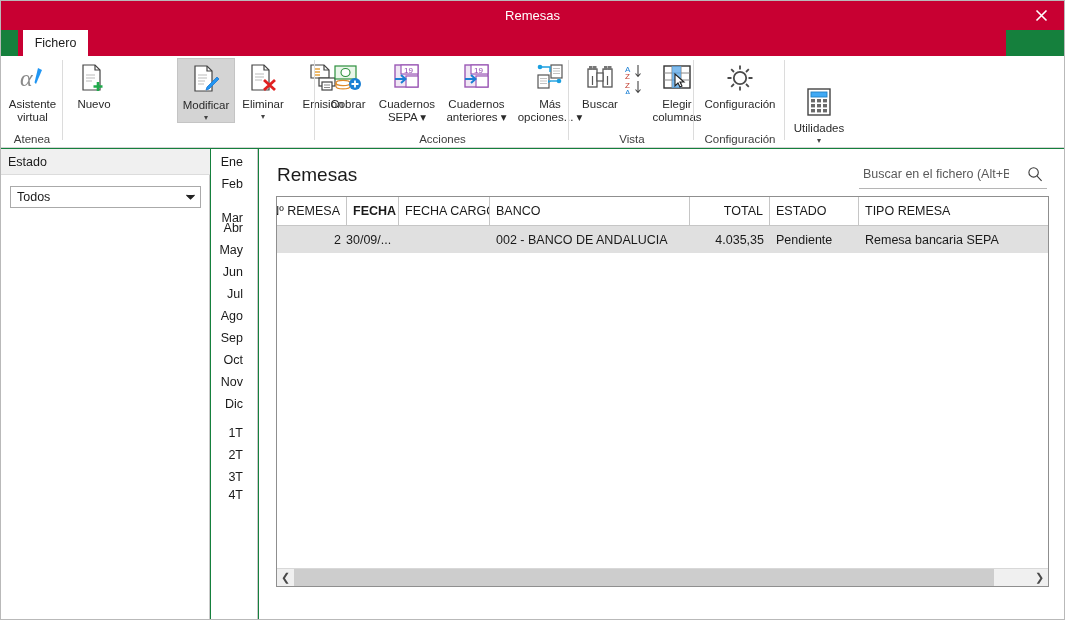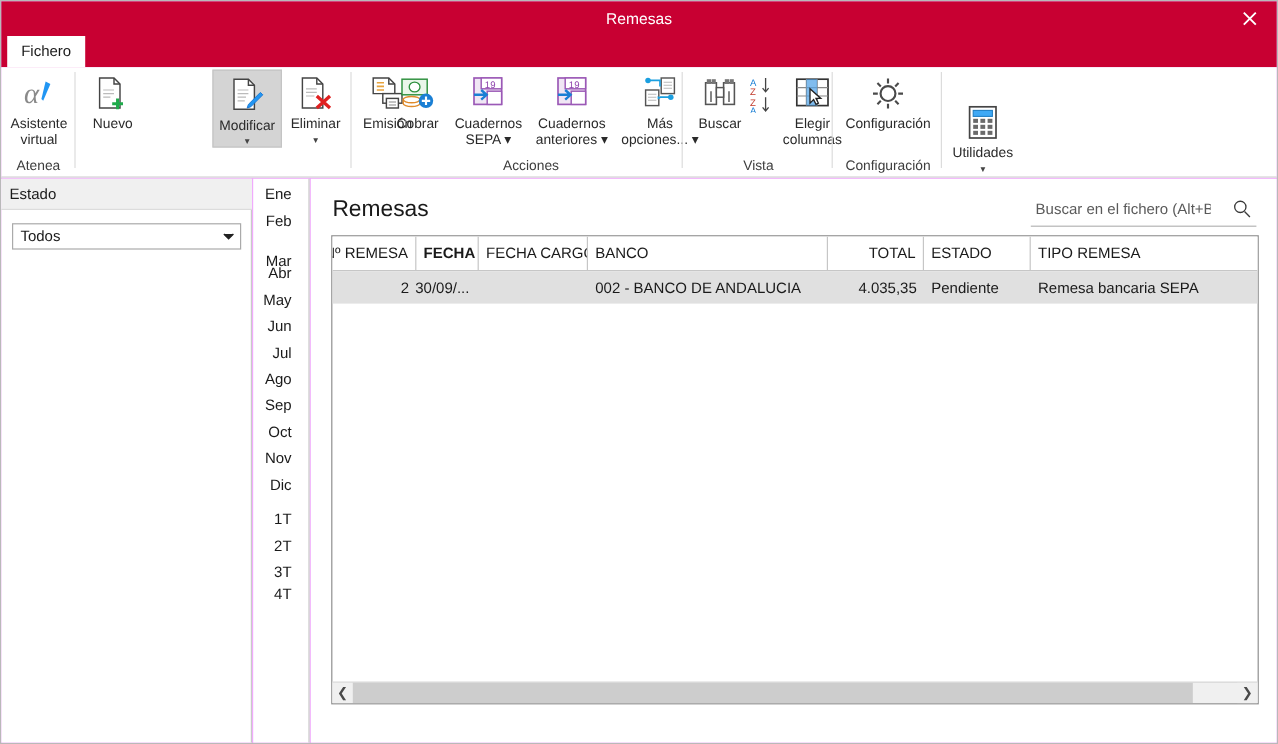--- a/index.html
+++ b/index.html
@@ -6,21 +6,21 @@
   html, body {
     margin: 0; padding: 0;
     width: 1065px; height: 620px;
     overflow: hidden;
     font-family: "Liberation Sans", sans-serif;
     background: #ffffff;
   }
   #app {
     position: relative;
     width: 1065px; height: 620px;
-    background: #f0abfc;
+    background: #15803d;
     border: 1px solid #b9b9b9;
     overflow: hidden;
   }
 
   
   .titlebar {
     position: absolute; left: 0; top: 0;
     width: 1063px; height: 29px;
     background: #c80032;
     color: #ffffff;
@@ -34,22 +34,22 @@
     position: absolute; right: 0; top: 0;
     width: 46px; height: 29px;
     display: flex; align-items: center; justify-content: center;
     color: #ffffff; font-size: 16px; line-height: 1;
     cursor: pointer;
   }
   .close-btn svg { display:block; }
 
   
   .tabstrip {
-    position: absolute; left: 0; top: 29px;
-    width: 1063px; height: 26px;
+    position: absolute; left: 17px; top: 29px;
+    width: 988px; height: 26px;
     background: #c80032;
   }
   .tab {
     position: absolute; left: 5px; top: 0;
     width: 65px; height: 26px;
     background: #ffffff;
     color: #1a1a1a;
     font-size: 12.5px;
     display: flex; align-items: center; justify-content: center;
     cursor: pointer;
@@ -256,21 +256,21 @@
         <text x="2" y="23" font-family="Liberation Serif, serif" font-size="24" fill="#8a8a8a" font-style="italic">α</text>
         <path d="M20 5 L24 7 L18 21 L16.5 19.5 Z" fill="#2196f3"></path>
             </svg>
           </span>
           <span class="lbl">Asistente</span>
           <span class="lbl">virtual</span>
         </div>
         <div class="glabel">Atenea</div>
         <div class="gsep"></div>
       </div>
-      <div class="rgroup" style="left: 63px; width: 229px;">
+      <div class="rgroup" style="left: 63px; width: 251px;">
         <div class="ritem" style="left: 4px; width: 52px;">
           <span class="ico">
             <svg width="30" height="30" viewBox="0 0 30 30">
         <path d="M4 2 h12 l5 5 v20 h-17 z" fill="#fff" stroke="#444" stroke-width="1.2"></path>
         <path d="M16 2 v5 h5" fill="none" stroke="#444" stroke-width="1.2"></path>
         <g stroke="#bbb" stroke-width="1">
                 <path d="M7 12h9M7 15h9M7 18h6"></path>
               </g>
         <path d="M19 19 v9 M14.5 23.5 h9" stroke="#1faa4b" stroke-width="2.6"></path>
             </svg>

